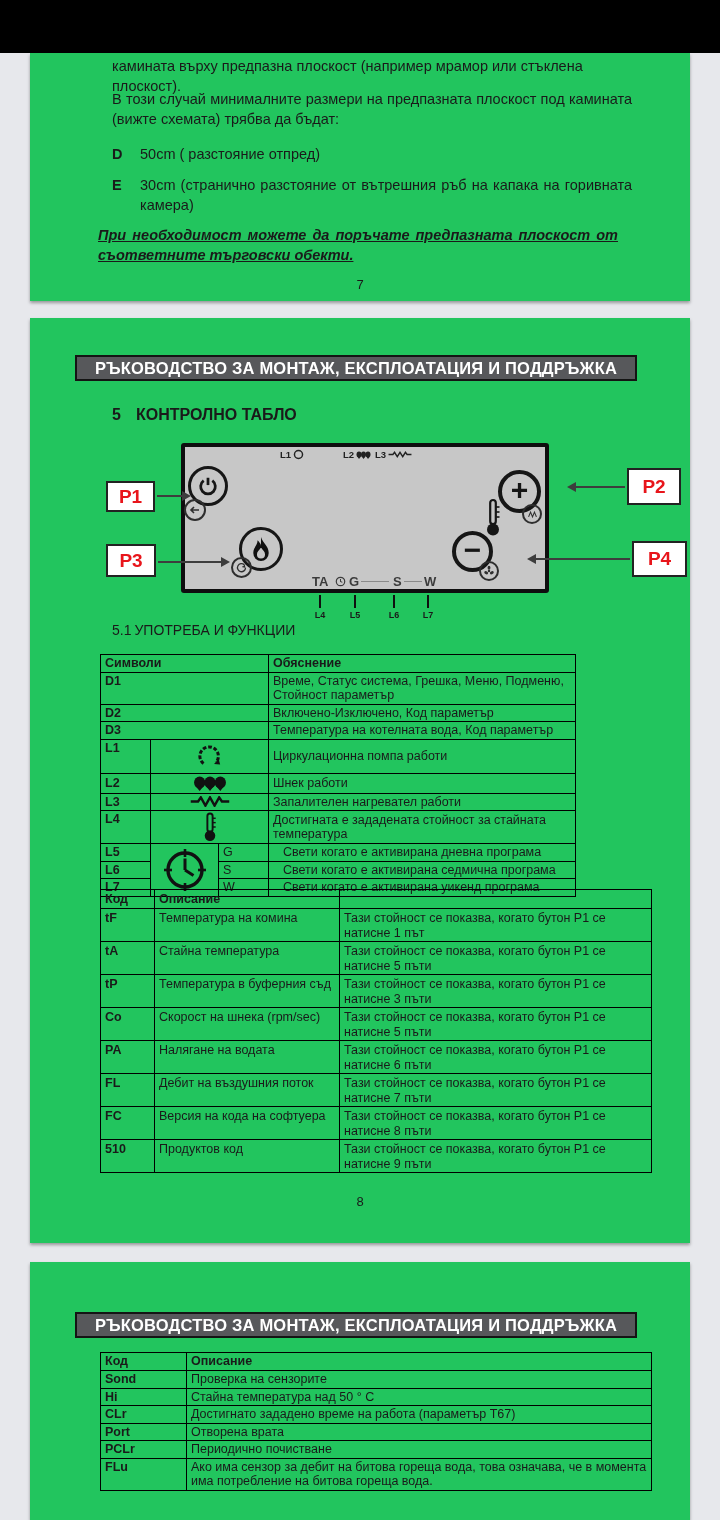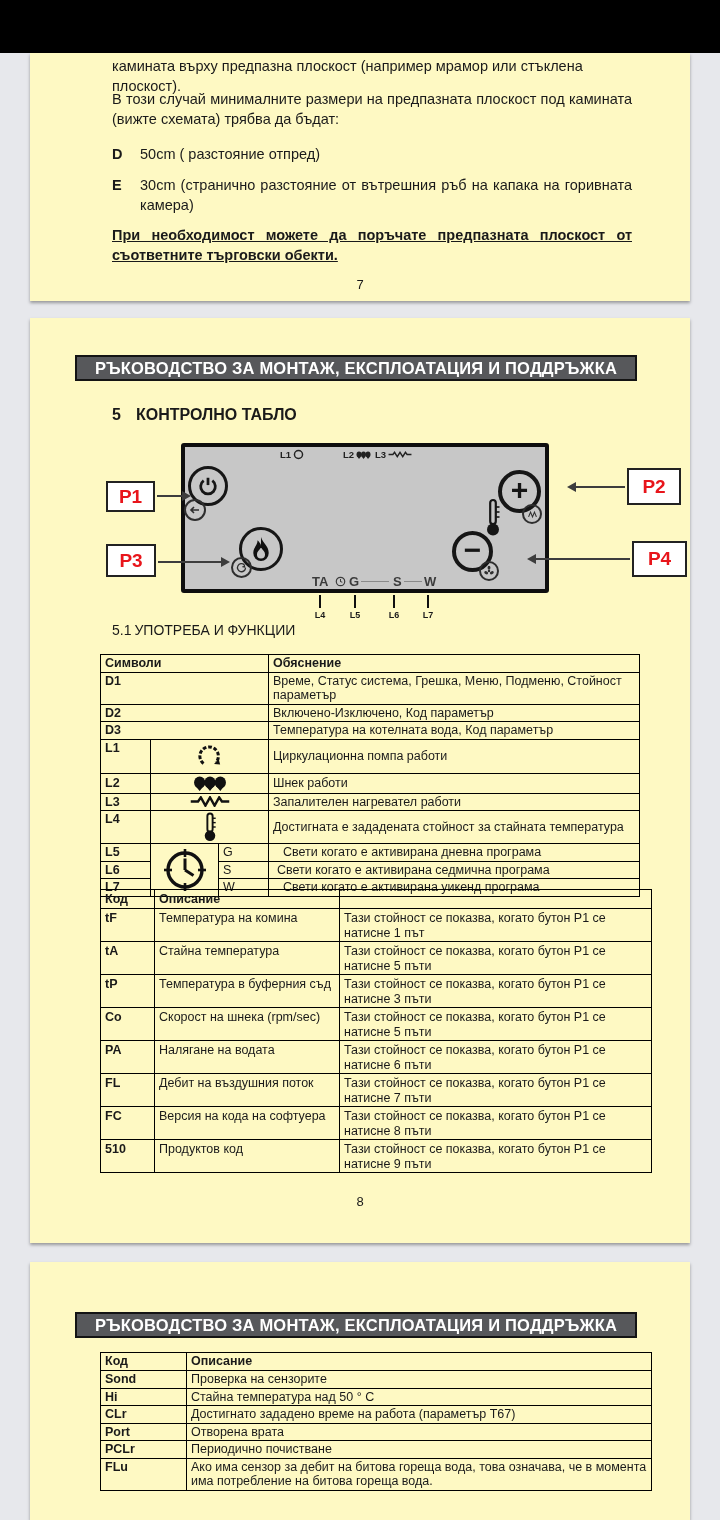--- a/index.html
+++ b/index.html
@@ -1,20 +1,20 @@
 <!DOCTYPE html>
 <html><head>
 <meta charset="utf-8">
 <style>
   * { margin:0; padding:0; box-sizing:border-box; }
   body { background:#cfd1d5; }
   .screen { position:relative; width:720px; height:1520px; background:#e7e8ec; overflow:hidden;
             font-family:"Liberation Sans", sans-serif; color:#1a1a1a; }
   .blackbar { position:absolute; left:0; top:0; width:720px; height:53px; background:#000; z-index:6; }
-  .page { position:absolute; left:30px; width:660px; background:#fef9c3; box-shadow:0 2px 3px rgba(0,0,0,.35); }
+  .page { position:absolute; left:30px; width:660px; background:#22c55e; box-shadow:0 2px 3px rgba(0,0,0,.35); }
   .page7 { top:53px; height:248px; }
   .page8 { top:318px; height:925px; }
   .page9 { top:1262px; height:258px; overflow:hidden; }
 
   .body-text { font-size:14.5px; line-height:20px; }
   .just { text-align:justify; }
   .abs { position:absolute; }
   .note-ul { font-weight:bold; text-decoration:underline; }
   .pagenum { position:absolute; width:100%; text-align:center; font-size:13px; }
 
@@ -64,21 +64,21 @@
   .arrow.left::before { content:""; position:absolute; left:-9px; top:-4px;
           border:5px solid transparent; border-right:9px solid #3d3d3d; }
 
   
   table { border-collapse:collapse; position:absolute; table-layout:fixed; }
   td, th { border:1.5px solid #000; font-size:12.5px; line-height:14.5px; padding:1px 4px;
            vertical-align:middle; overflow:hidden; }
   th { text-align:left; font-weight:bold; }
   .code { font-weight:bold; }
   .icon-cell { text-align:center; vertical-align:middle; }
-  .t1 { left:70px; top:336px; width:540px; }
+  .t1 { left:70px; top:336px; width:476px; }
   .t2 { left:70px; top:571px; width:552px; }
   .t3 { left:70px; top:90px; width:552px; }
   .t2 td { vertical-align:top; padding-top:2px; }
   .t3 td { vertical-align:top; padding-top:1px; }
   svg { display:block; }
 </style>
 </head>
 <body>
 
 <div class="screen">
@@ -90,21 +90,21 @@
 
     <div class="listitem" style="top:91px;">
       <div class="key">D</div>
       <div class="txt" style="text-align:left;">50cm ( разстояние отпред)</div>
     </div>
     <div class="listitem" style="top:122px;">
       <div class="key">E</div>
       <div class="txt">30cm (странично разстояние от вътрешния ръб на капака на горивната камера)</div>
     </div>
 
-    <div class="abs body-text just note-ul" style="left:82px; top:172px; width:520px;">При необходимост можете да поръчате предпазната плоскост от съответните търговски обекти.</div>
+    <div class="abs body-text just note-ul" style="left:68px; top:172px; width:520px;font-style:italic;">При необходимост можете да поръчате предпазната плоскост от съответните търговски обекти.</div>
 
     <div class="pagenum" style="top:224px;">7</div>
   </div>
 
   <div class="page page8">
     <div class="banner" style="top:37px;">РЪКОВОДСТВО ЗА МОНТАЖ, ЕКСПЛОАТАЦИЯ И ПОДДРЪЖКА</div>
 
     <div class="sec-head" style="top:88px;">
       <span class="num">5</span><span>КОНТРОЛНО ТАБЛО</span>
     </div>
@@ -322,21 +322,21 @@
                 <line x1="36" y1="23" x2="44" y2="23" stroke="#111" stroke-width="2.6"></line>
                 <path d="M23 23 V11.5 M23 23 l8.5 5.5" fill="none" stroke="#111" stroke-width="3"></path>
               </svg>
         </td>
         <td>G</td>
         <td style="padding-left:14px">Свети когато е активирана дневна програма</td>
       </tr>
       <tr style="height:16px">
         <td class="code">L6</td>
         <td>S</td>
-        <td style="padding-left:8px">Свети когато е активирана седмична програма</td>
+        <td style="padding-left:14px">Свети когато е активирана седмична програма</td>
       </tr>
       <tr style="height:17px">
         <td class="code">L7</td>
         <td>W</td>
         <td style="padding-left:14px">Свети когато е активирана уикенд програма</td>
       </tr>
     </tbody>
       </table>
 
     <table class="t2">

